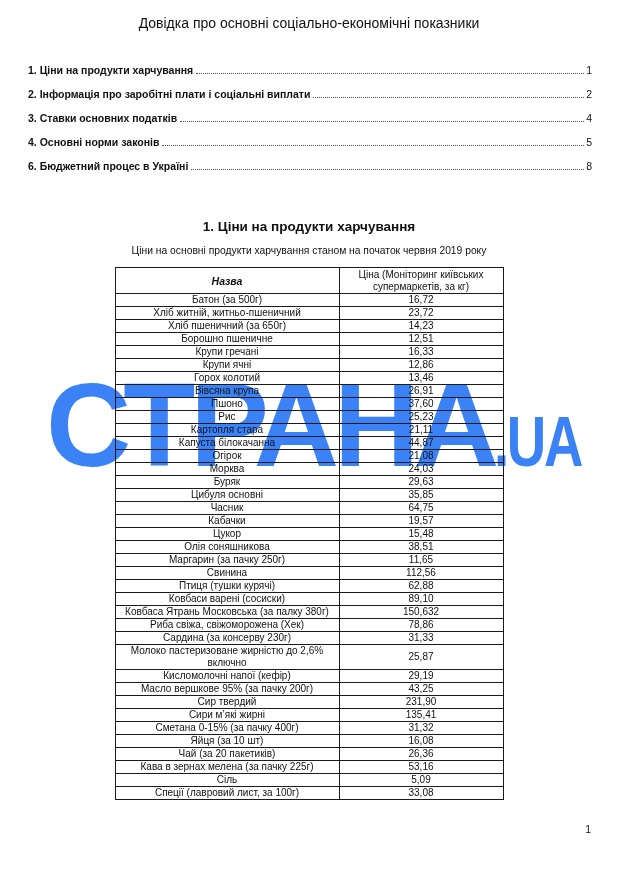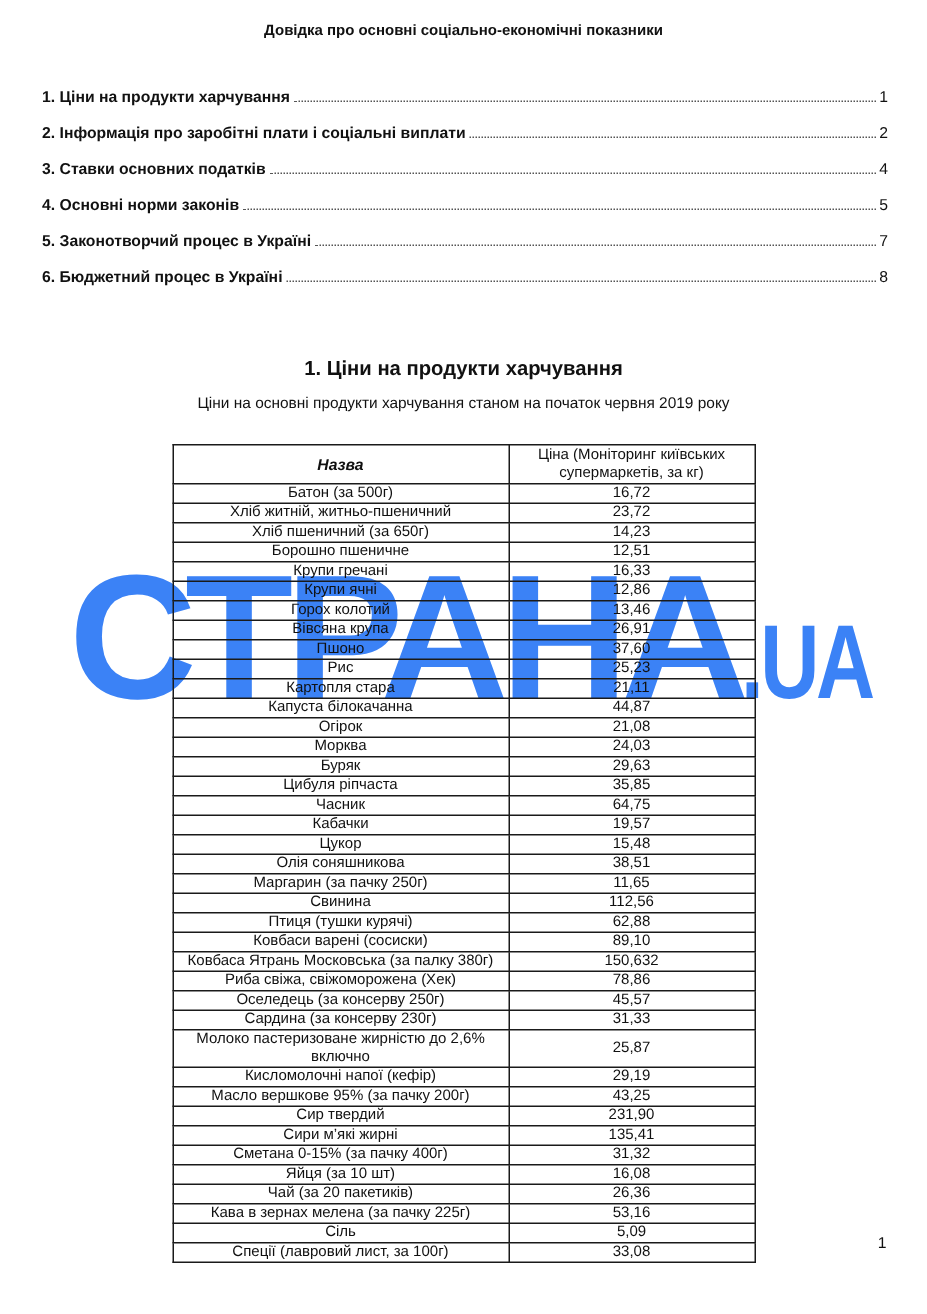--- a/index.html
+++ b/index.html
@@ -17,21 +17,21 @@
   }
   .wm-main { font-size:118px; letter-spacing:-5px; }
   .wm-suffix {
     display:inline-block; font-size:70px; letter-spacing:-3px;
     transform:scaleX(0.78); transform-origin:left bottom;
   }
   
   .content { position:relative; z-index:1; }
   .doc-title {
     padding-top:15px; text-align:center;
-    font-weight:bold; font-size:10px;
+    font-weight:normal; font-size:14px;
   }
   
   .toc { margin:33px 26px 0 28px; }
   .toc-item {
     display:flex; align-items:baseline;
     font-weight:bold; font-size:10.5px; height:24px;
   }
   .toc-dots {
     flex:1 1 auto; border-bottom:1.5px dotted #555;
     margin:0 2px 3px 3px; min-width:10px;
@@ -40,21 +40,21 @@
   
   .section-heading {
     margin-top:35px; text-align:center;
     font-weight:bold; font-size:13.5px;
   }
   .table-subtitle {
     margin-top:11px; text-align:center; font-size:10.3px;
   }
   
   table.price-table {
-    border-collapse:collapse; margin:21px auto 0;
+    border-collapse:collapse; margin:11px auto 0;
     width:388px; table-layout:fixed;
   }
   .price-table th, .price-table td {
     border:1px solid #1a1a1a; text-align:center;
     font-size:10px; line-height:12px; padding:0 3px;
   }
   .price-table th.col-name {
     width:224px; font-weight:bold; font-style:italic;
     font-size:10.5px; height:26px;
   }
@@ -100,25 +100,20 @@
           <span class="toc-dots"></span>
           <span class="toc-page">4</span>
         </div>
 
         <div class="toc-item">
           <span class="toc-label">4. Основні норми законів</span>
           <span class="toc-dots"></span>
           <span class="toc-page">5</span>
         </div>
 
-        <div class="toc-item">
-          <span class="toc-label">5. Законотворчий процес в Україні</span>
-          <span class="toc-dots"></span>
-          <span class="toc-page">7</span>
-        </div>
 
         <div class="toc-item">
           <span class="toc-label">6. Бюджетний процес в Україні</span>
           <span class="toc-dots"></span>
           <span class="toc-page">8</span>
         </div>
 
     </div>
 
     <div class="section-heading">1. Ціни на продукти харчування</div>
@@ -202,21 +197,21 @@
             <td class="cell-name">Морква</td>
             <td class="cell-price">24,03</td>
           </tr>
 
           <tr class="price-row">
             <td class="cell-name">Буряк</td>
             <td class="cell-price">29,63</td>
           </tr>
 
           <tr class="price-row">
-            <td class="cell-name">Цибуля ріпчаста</td>
+            <td class="cell-name">Цибуля основні</td>
             <td class="cell-price">35,85</td>
           </tr>
 
           <tr class="price-row">
             <td class="cell-name">Часник</td>
             <td class="cell-price">64,75</td>
           </tr>
 
           <tr class="price-row">
             <td class="cell-name">Кабачки</td>
@@ -256,24 +251,20 @@
           <tr class="price-row">
             <td class="cell-name">Ковбаса Ятрань Московська (за палку 380г)</td>
             <td class="cell-price">150,632</td>
           </tr>
 
           <tr class="price-row">
             <td class="cell-name">Риба свіжа, свіжоморожена (Хек)</td>
             <td class="cell-price">78,86</td>
           </tr>
 
-          <tr class="price-row">
-            <td class="cell-name">Оселедець (за консерву 250г)</td>
-            <td class="cell-price">45,57</td>
-          </tr>
 
           <tr class="price-row">
             <td class="cell-name">Сардина (за консерву 230г)</td>
             <td class="cell-price">31,33</td>
           </tr>
 
           <tr class="price-row">
             <td class="cell-name">Молоко пастеризоване жирністю до 2,6% включно</td>
             <td class="cell-price">25,87</td>
           </tr>

